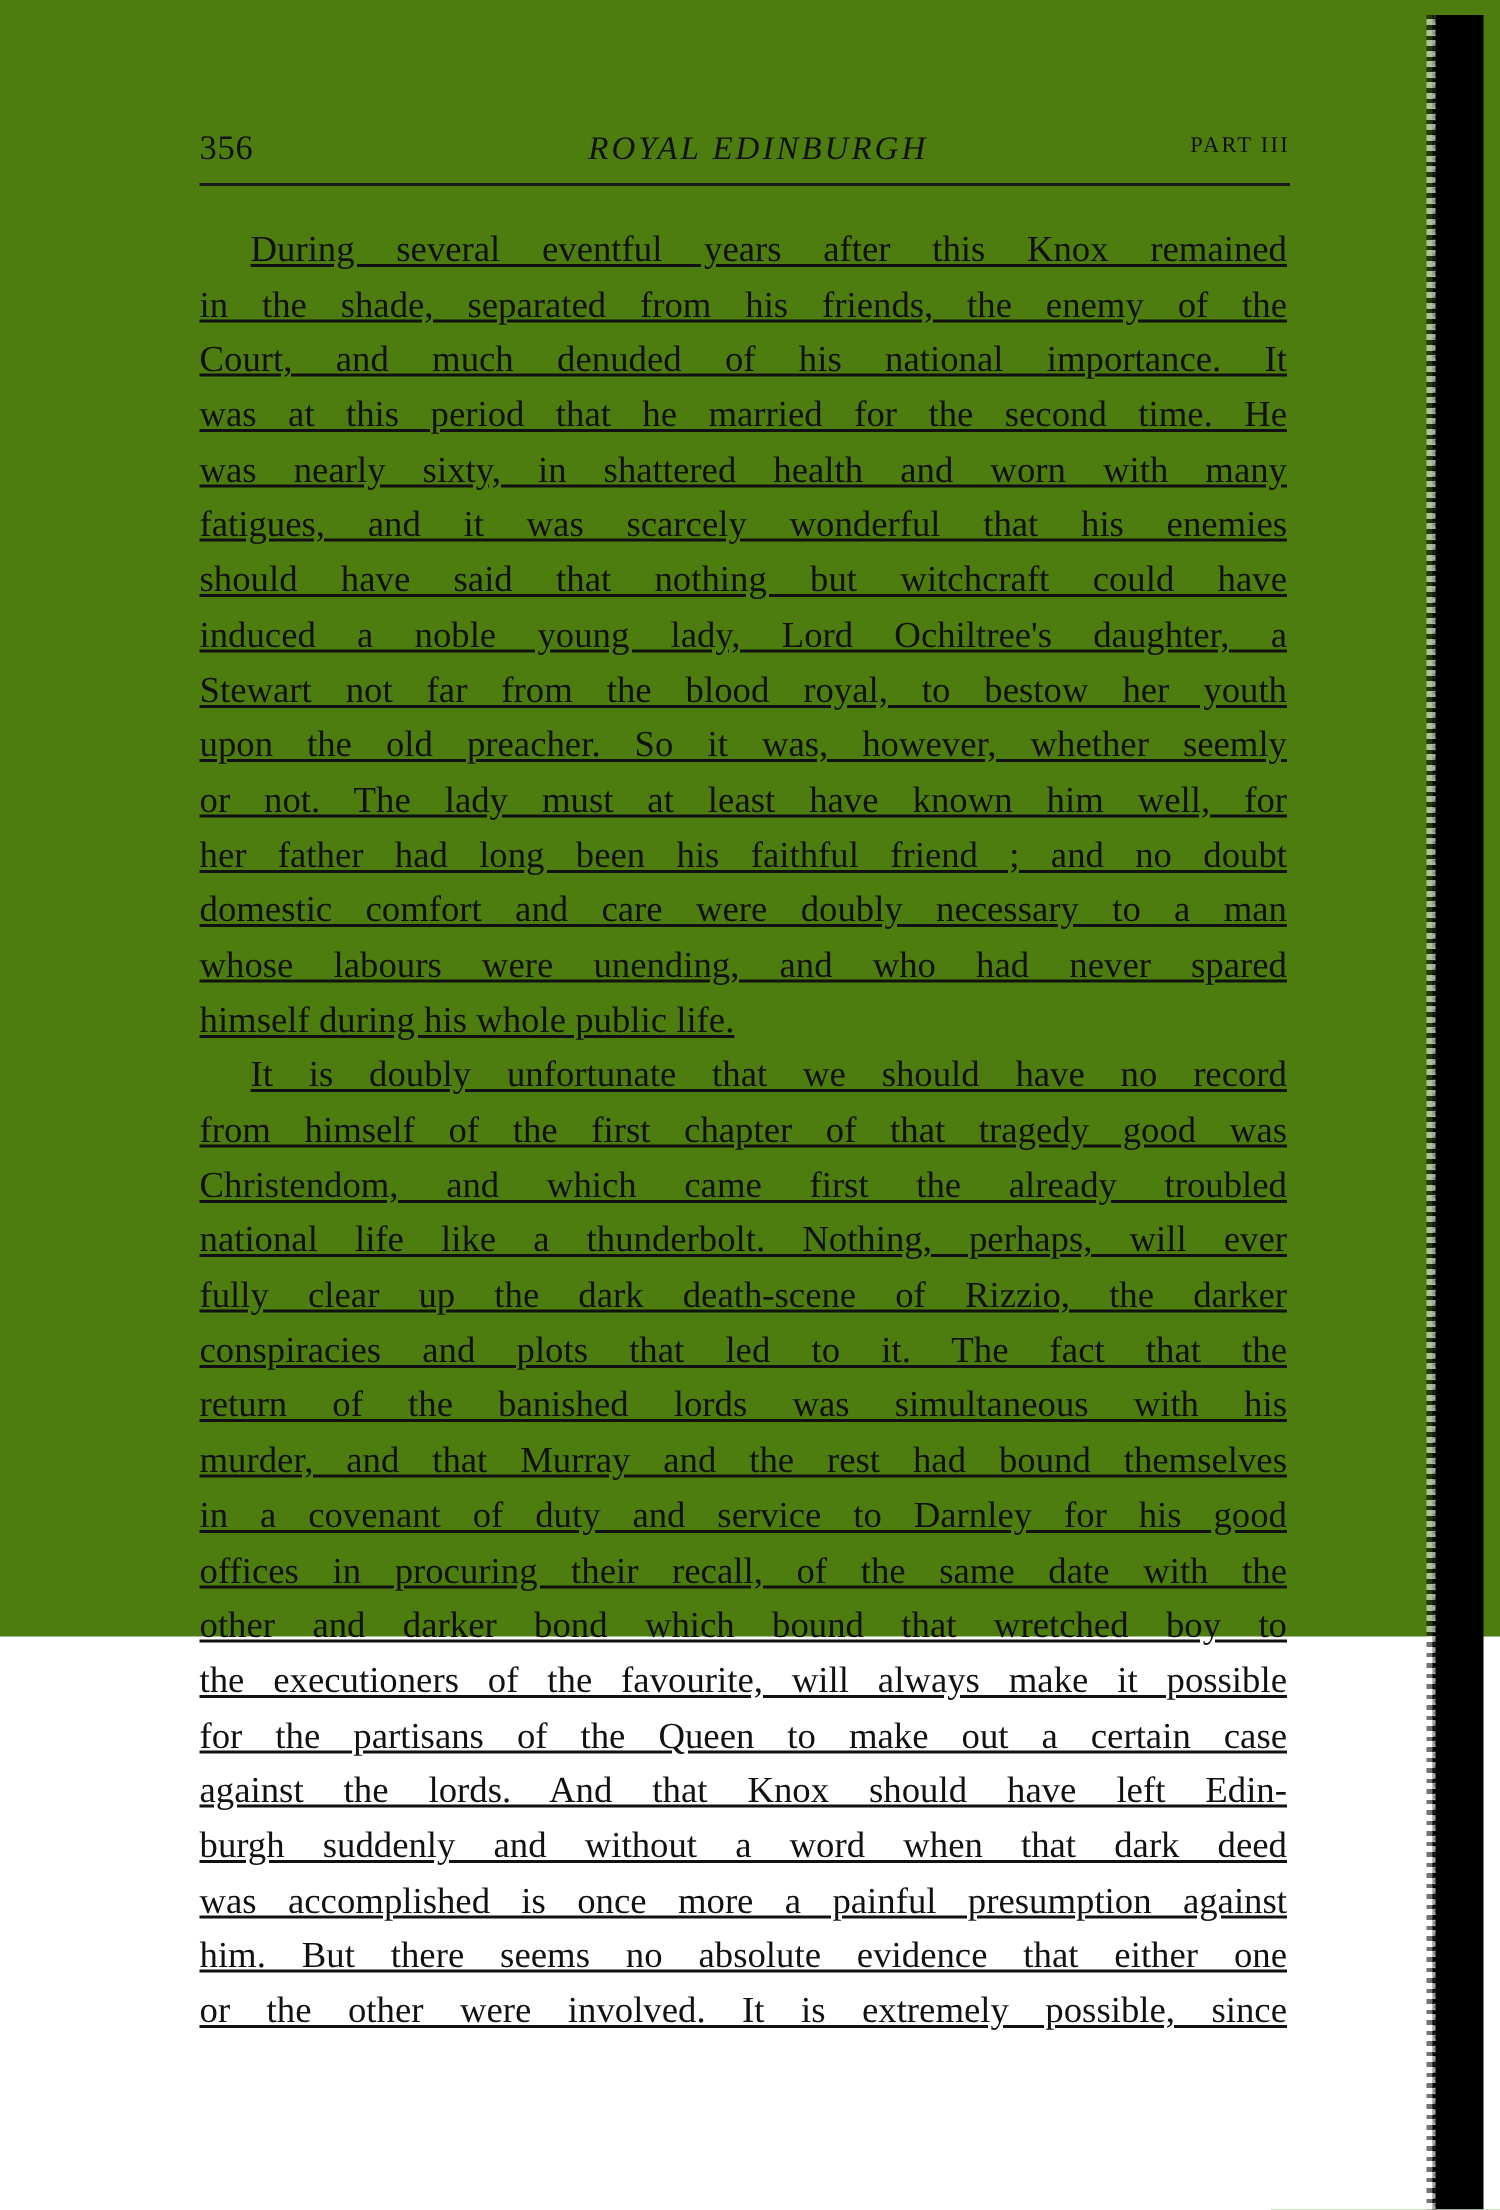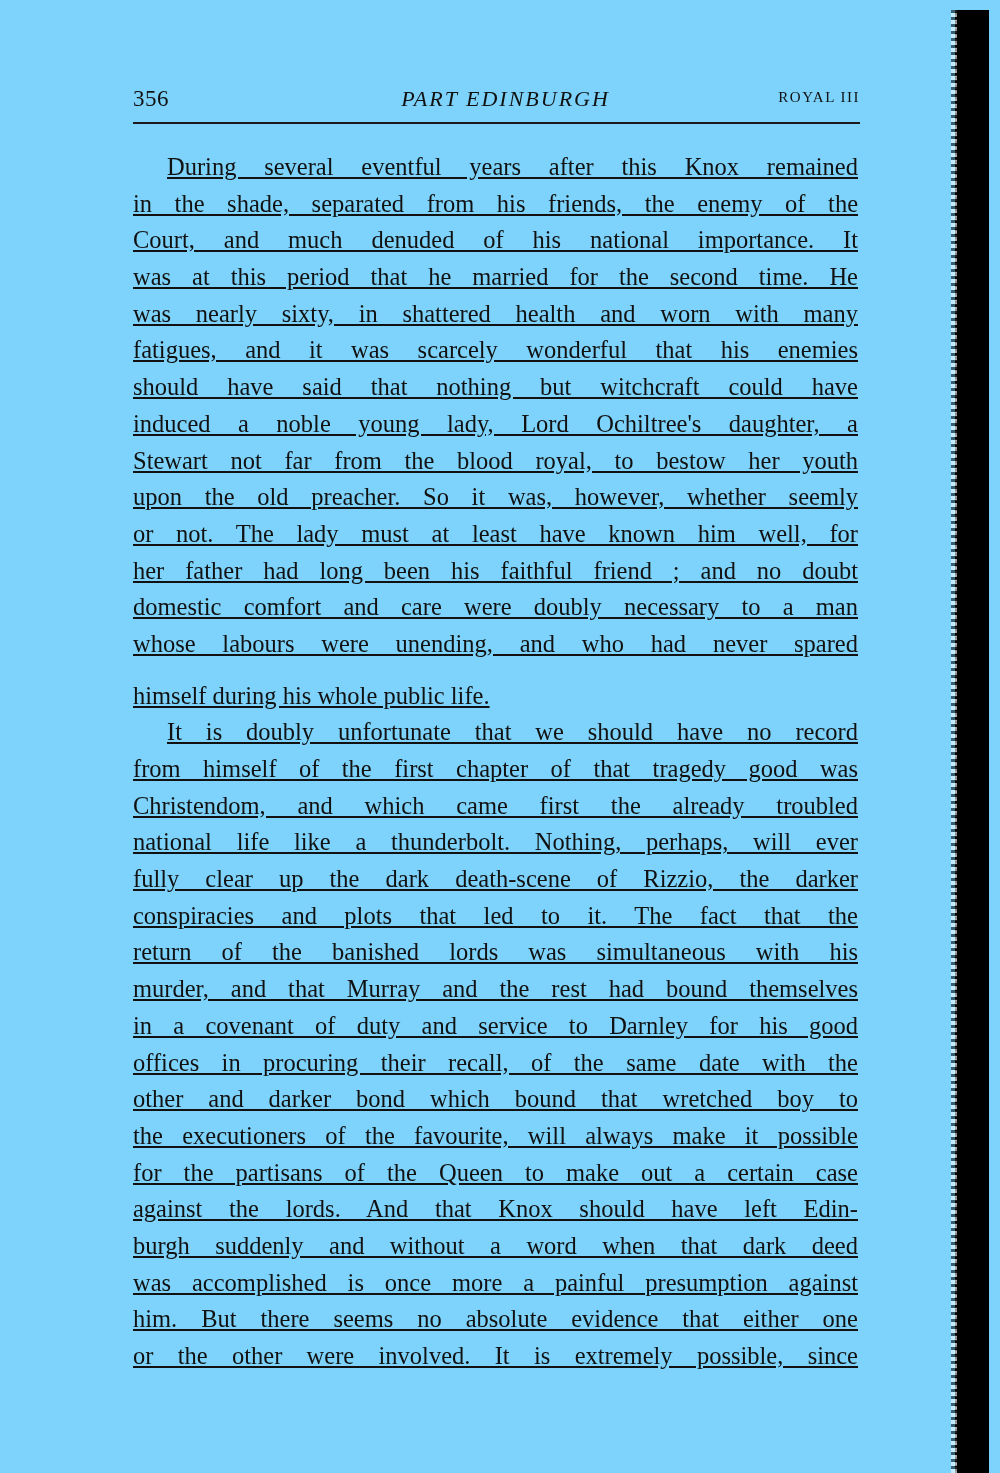--- a/index.html
+++ b/index.html
@@ -11,22 +11,22 @@
       width: 1000px;
       height: 1473px;
       position: relative;
       overflow: hidden;
       font-family: "Liberation Serif", "DejaVu Serif", serif;
       color: #111111;
     }
     .page {
       position: absolute;
       left: 0; top: 0;
-      width: 1000px; height: 1473px;
-      background: #7dd3fc;
+      width: 1000px; height: 1091px;
+      background: #4d7c0f;
     }
     .running-head {
       position: absolute;
       left: 133px;
       top: 86px;
       width: 727px;
       height: 30px;
     }
     .page-number {
       position: absolute;
@@ -72,21 +72,21 @@
       display: block;
       height: 36.7px;
       line-height: 36.7px;
       font-size: 24.5px;
       text-align: justify;
       text-align-last: justify;
       white-space: nowrap;
       overflow: visible;
     }
     .line.indent { padding-left: 34px; box-sizing: border-box; }
-    .line.last { text-align-last: left; margin-top: 15px; }
+    .line.last { text-align-last: left; }
     .binding-edge {
       position: absolute;
       left: 955px;
       top: 10px;
       width: 32px;
       height: 1463px;
       background: #000000;
       border-left: 2px dotted #444;
     }
     .binding-edge::before {
@@ -98,22 +98,22 @@
       opacity: 0.55;
     }
   </style>
 </head>
 <body>
 
 <div class="page">
 
   <div class="running-head">
     <span class="page-number">356</span>
-    <span class="running-title">PART EDINBURGH</span>
-    <span class="part-label">ROYAL III</span>
+    <span class="running-title">ROYAL EDINBURGH</span>
+    <span class="part-label">PART III</span>
   </div>
 
   <div class="head-rule"></div>
 
   <div class="body-text">
 
     <span class="line indent">During several eventful years after this Knox remained</span>
     <span class="line">in the shade, separated from his friends, the enemy of the</span>
     <span class="line">Court, and much denuded of his national importance.  It</span>
     <span class="line">was at this period that he married for the second time.  He</span>

